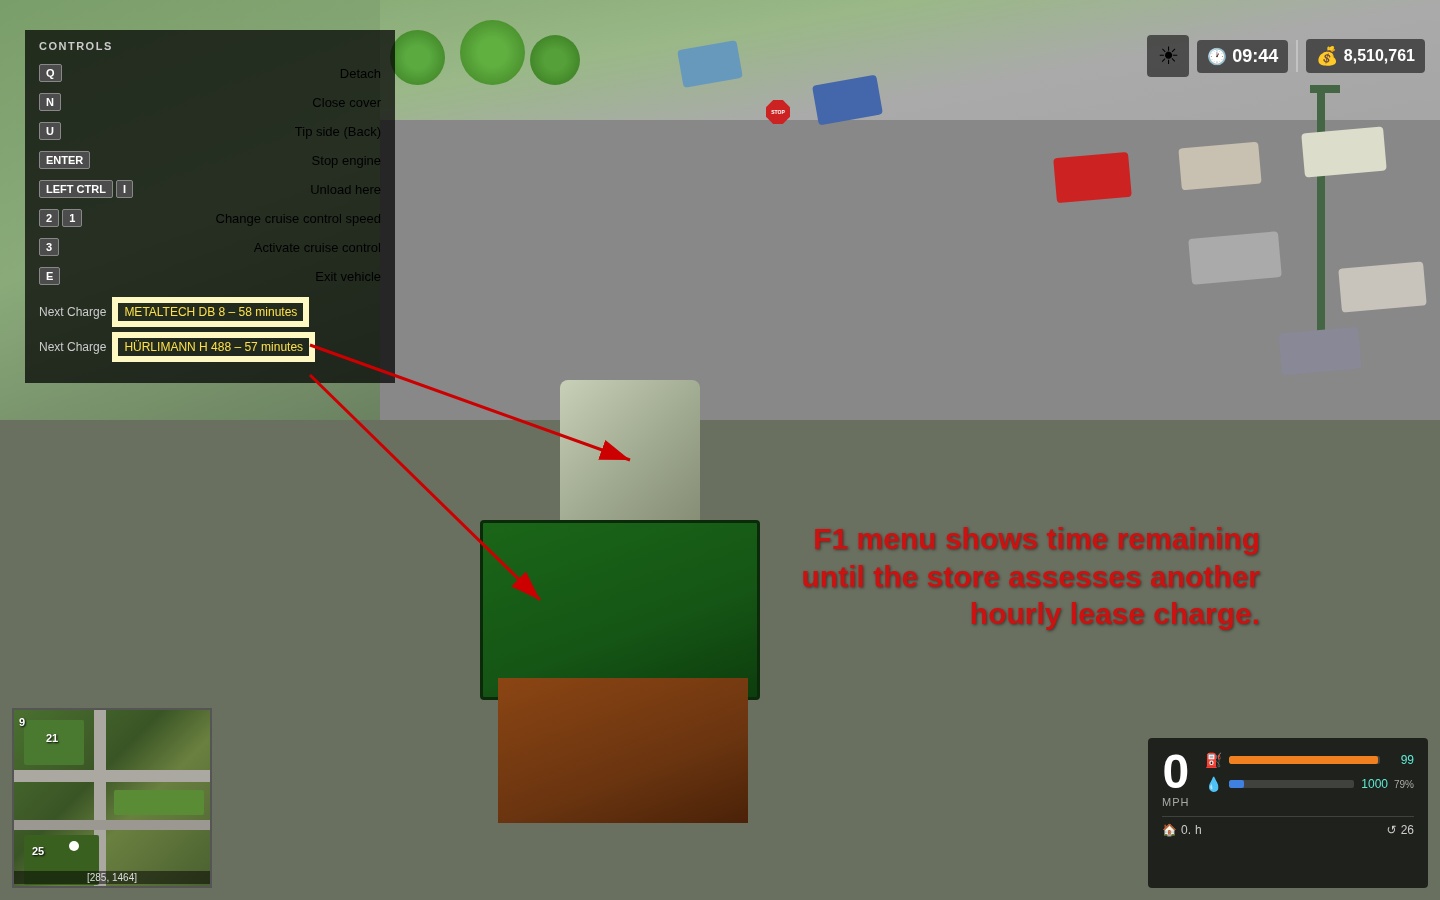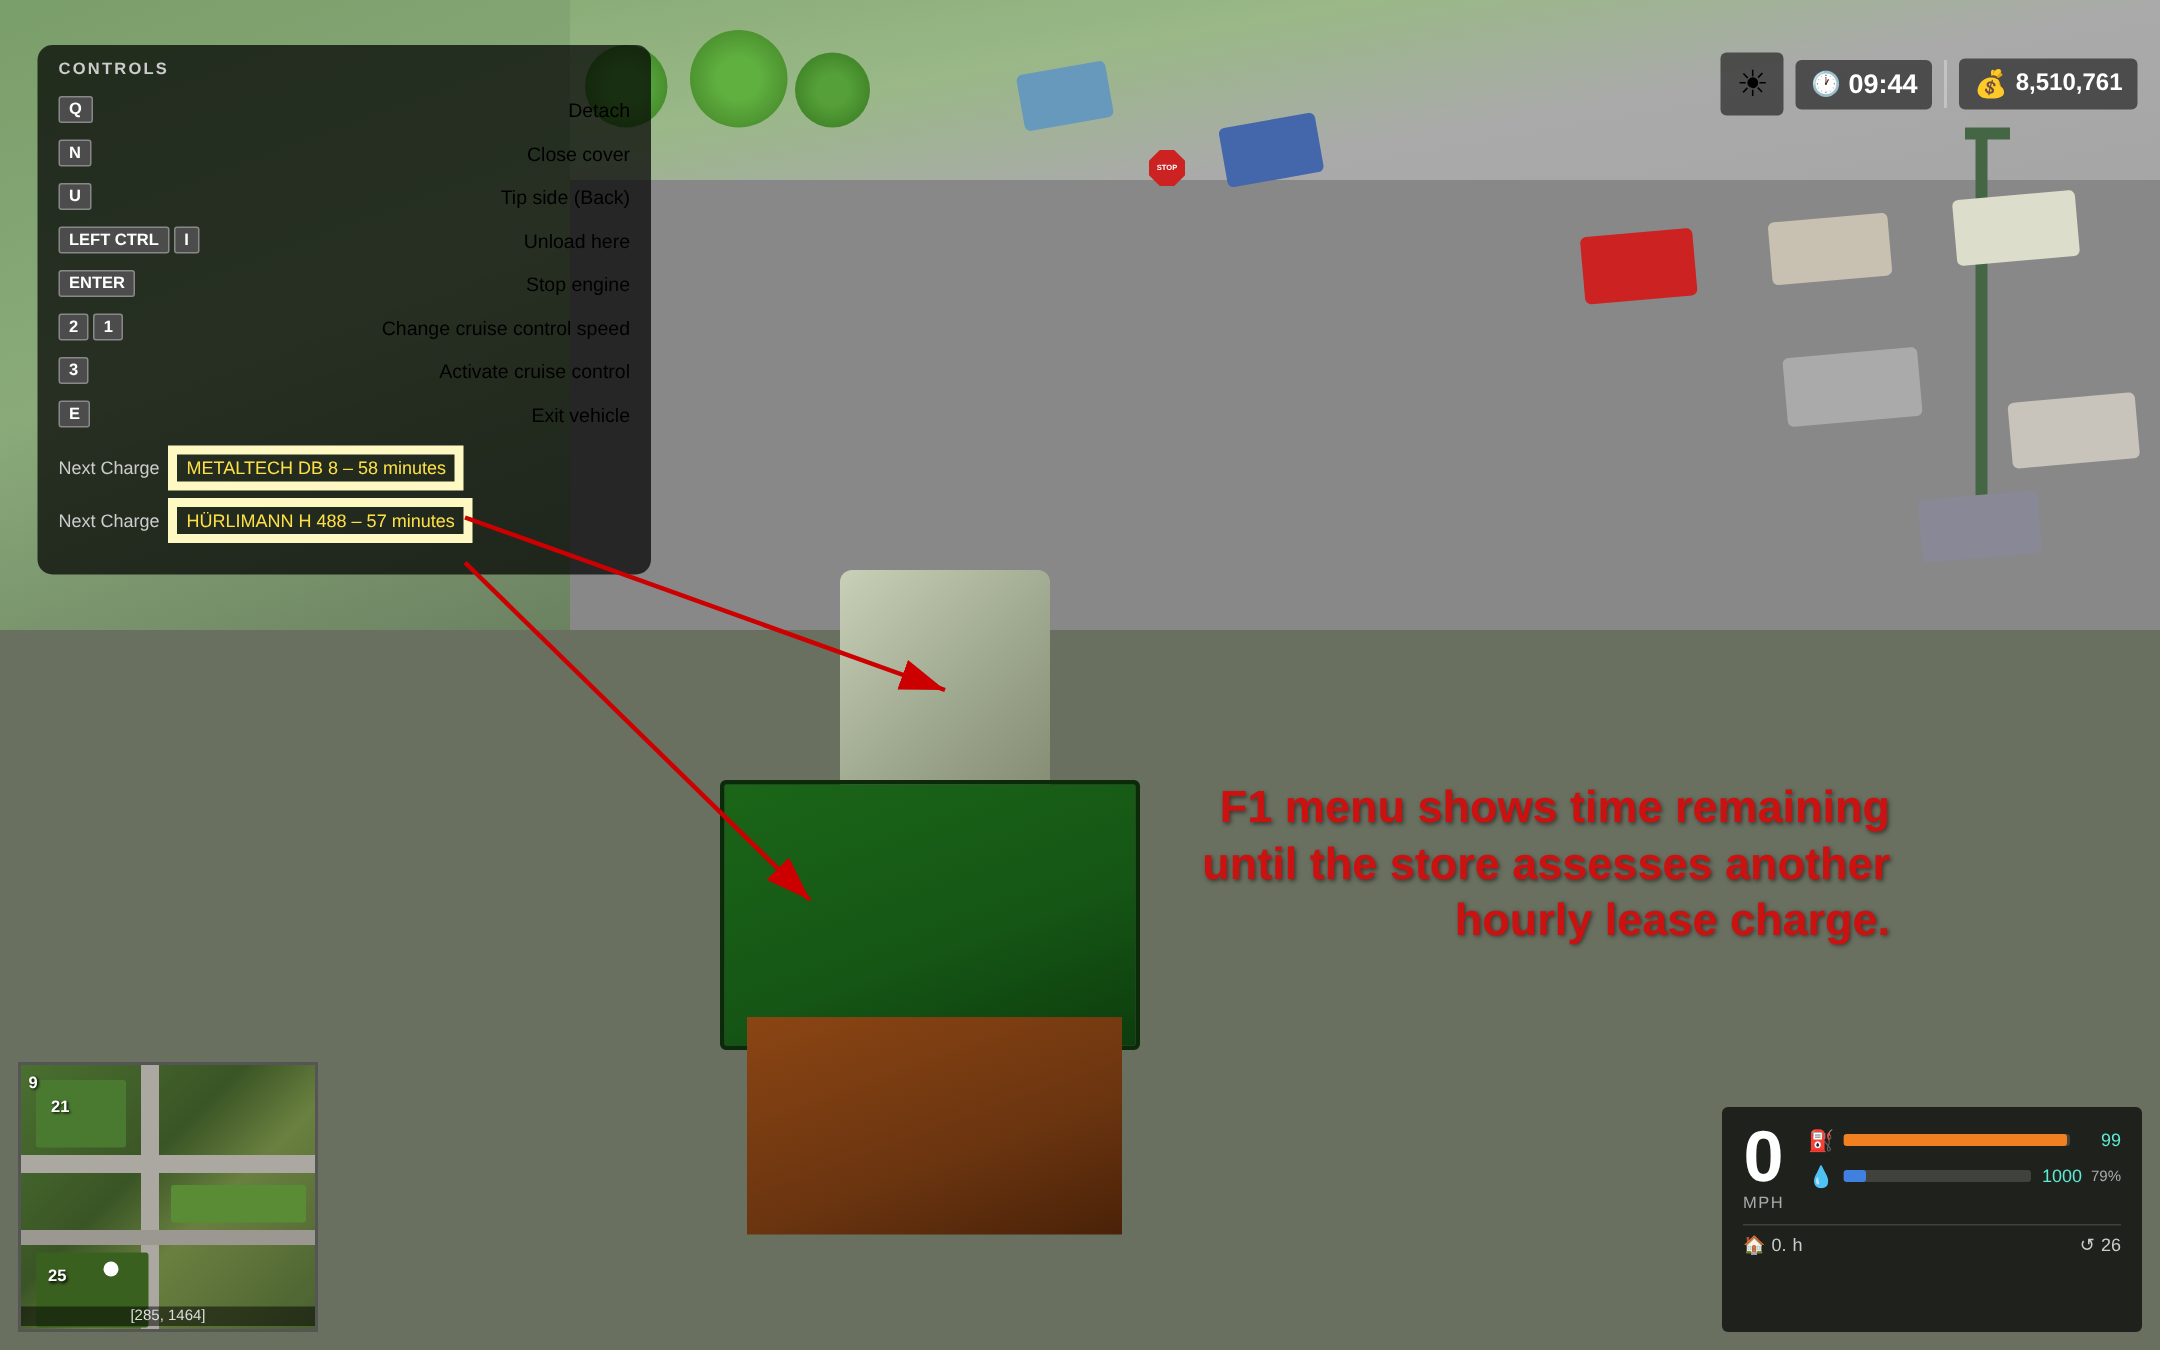--- a/index.html
+++ b/index.html
@@ -46,26 +46,25 @@
       right: 0;
       bottom: 0;
       background: #6a7060;
     }
 
     
     .controls-panel {
       position: absolute;
       top: 30px;
       left: 25px;
-      width: 409px;
+      width: 370px;
       background: rgba(0, 0, 0, 0.72);
       color: #ffffff;
       padding: 10px 14px 16px 14px;
       font-size: 13px;
-      border-radius: 10px;
     }
 
     .controls-title {
       font-size: 11px;
       font-weight: bold;
       color: #cccccc;
       letter-spacing: 1.5px;
       margin-bottom: 10px;
       text-transform: uppercase;
     }
@@ -535,31 +534,31 @@
 
   <div class="control-row">
     <div class="control-keys">
       <span class="key-badge">U</span>
     </div>
     <span class="control-action">Tip side (Back)</span>
   </div>
 
   <div class="control-row">
     <div class="control-keys">
+      <span class="key-badge">ENTER</span>
+    </div>
+    <span class="control-action">Stop engine</span>
+  </div>
+
+  <div class="control-row">
+    <div class="control-keys">
       <span class="key-badge">LEFT CTRL</span>
       <span class="key-badge">I</span>
     </div>
     <span class="control-action">Unload here</span>
-  </div>
-
-  <div class="control-row">
-    <div class="control-keys">
-      <span class="key-badge">ENTER</span>
-    </div>
-    <span class="control-action">Stop engine</span>
   </div>
 
   <div class="control-row highlighted">
     <div class="control-keys">
       <span class="key-badge">2</span>
       <span class="key-badge">1</span>
     </div>
     <span class="control-action">Change cruise control speed</span>
   </div>
 
@@ -626,21 +625,21 @@
 
     <div class="minimap-road" style="top:60px;left:0;width:200px;height:12px;background:#aaa8a0;"></div>
     <div class="minimap-road" style="top:0;left:80px;width:12px;height:180px;background:#aaa8a0;"></div>
     <div class="minimap-road" style="top:110px;left:0;width:200px;height:10px;background:#9a9890;"></div>
 
     <div style="position:absolute;top:10px;left:10px;width:60px;height:45px;background:#4a7a30;border-radius:2px;"></div>
     <div style="position:absolute;top:80px;left:100px;width:90px;height:25px;background:#5a8c35;border-radius:2px;"></div>
     <div style="position:absolute;top:125px;left:10px;width:75px;height:50px;background:#3a6020;border-radius:2px;"></div>
 
     <span class="minimap-number" style="top:6px;left:5px;">9</span>
-    <span class="minimap-number" style="top:22px;left:20px;">21</span>
+    <span class="minimap-number" style="top:22px;left:32px;">21</span>
     <span class="minimap-number" style="top:135px;left:18px;">25</span>
 
     <div class="minimap-player"></div>
 
     <div class="minimap-coords">[285, 1464]</div>
   </div>
 </div>
 
 <div class="hud-bottom-right">
   <div class="speed-fuel-row">

